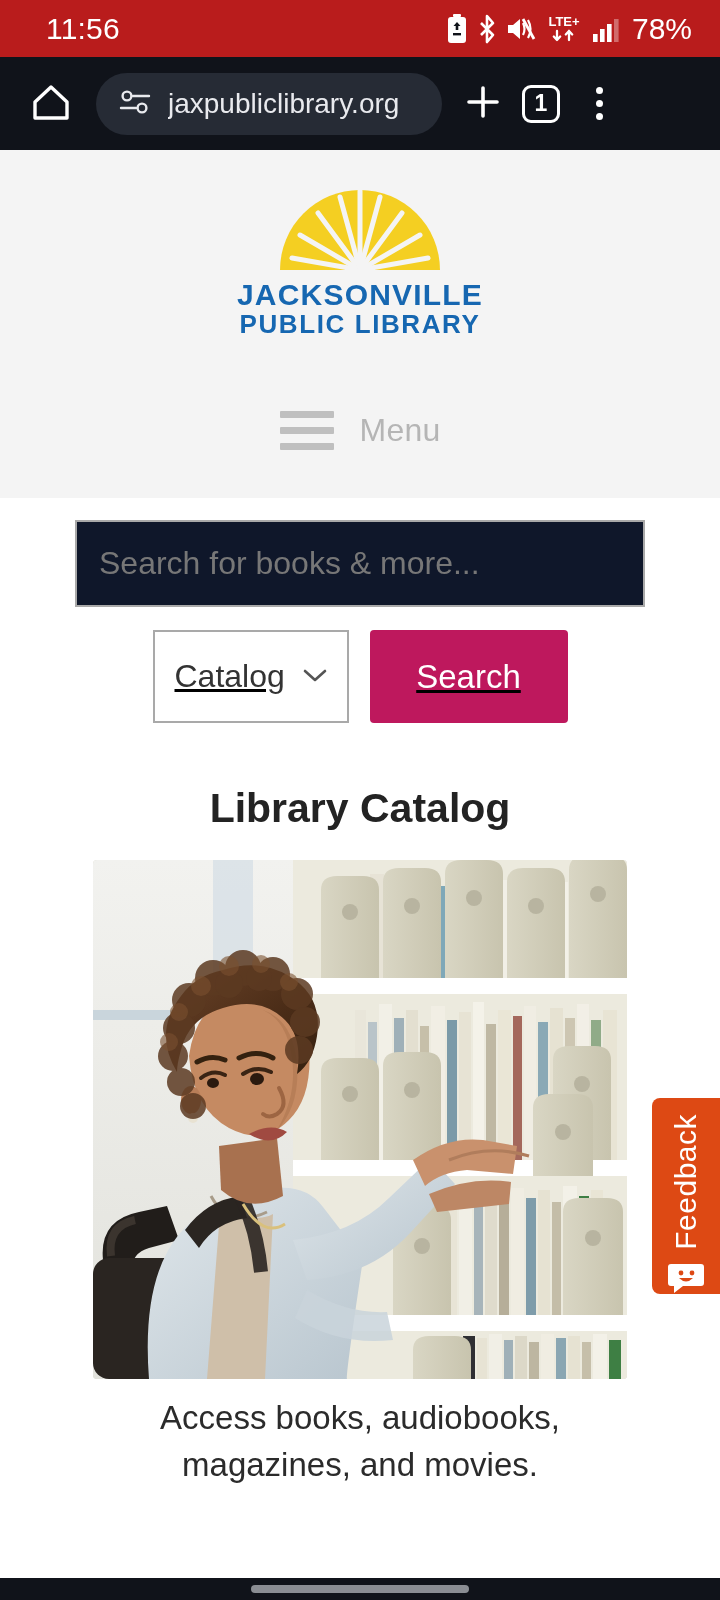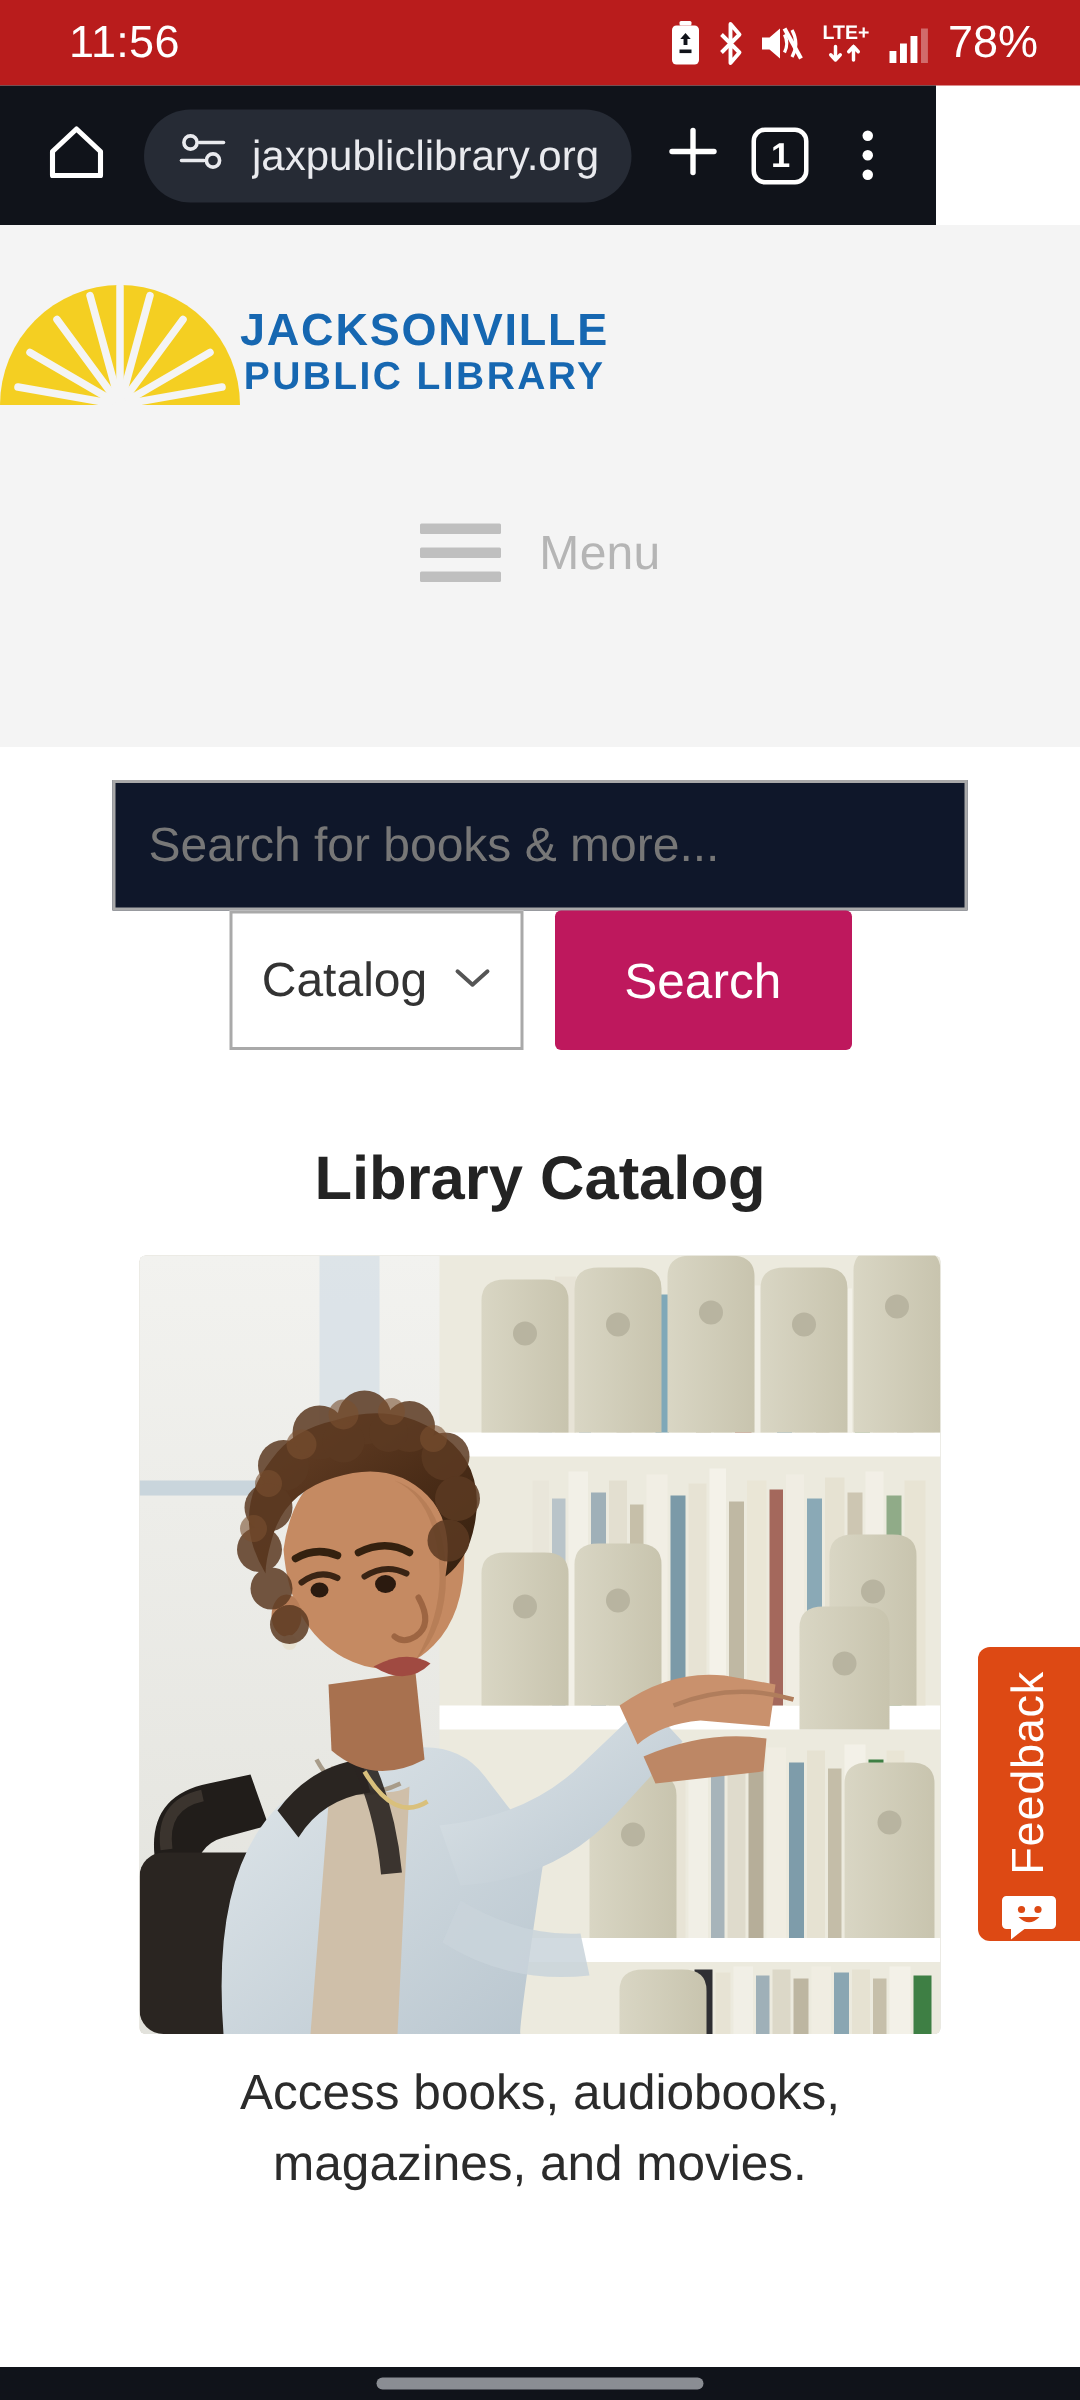--- a/index.html
+++ b/index.html
@@ -47,21 +47,21 @@
   .battery-pct {
     color: #ffffff;
     font-size: 30px;
     margin-left: 4px;
   }
 
   
   .browser-bar {
     position: absolute;
     top: 57px; left: 0;
-    width: 624px;
+    width: 720px;
     height: 93px;
     background: #10131a;
     display: flex;
     align-items: center;
     padding: 0 22px 0 24px;
     gap: 0;
   }
   .home-btn {
     width: 54px; height: 54px;
     display: flex; align-items: center; justify-content: center;
@@ -115,21 +115,21 @@
 
   .site-header {
     background: #f4f4f4;
     width: 720px;
     padding: 38px 0 0 0;
     height: 348px;
   }
 
   .logo-wrap {
     display: flex;
-    flex-direction: row;
+    flex-direction: column;
     align-items: center;
   }
   .sunburst { display: block; }
   .logo-text {
     text-align: center;
     color: #1667b1;
     line-height: 1.02;
     margin-top: 6px;
   }
   .logo-line1 {
@@ -184,20 +184,22 @@
     border-radius: 0;
     outline: none;
   }
   .search-input::placeholder { color: #777777; opacity: 1; }
 
   .search-controls {
     display: flex;
     align-items: flex-start;
     justify-content: center;
     gap: 21px;
+    margin-top: 23px;
+    text-decoration: underline;
   }
   .select-wrap {
     position: relative;
     width: 196px;
     height: 93px;
     border: 2px solid #a9a9a9;
     background: #ffffff;
     display: flex;
     align-items: center;
     padding: 0 20px;

